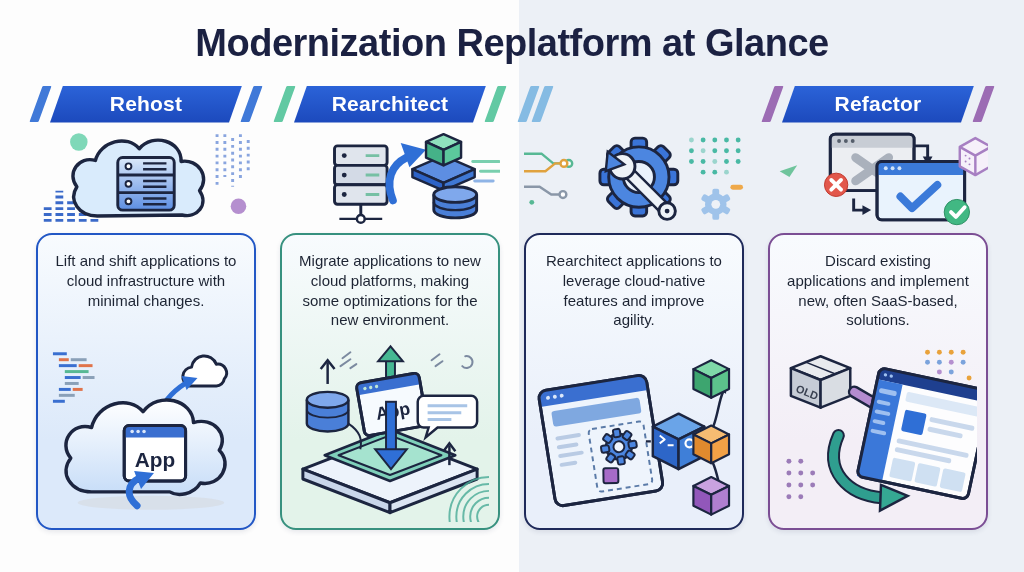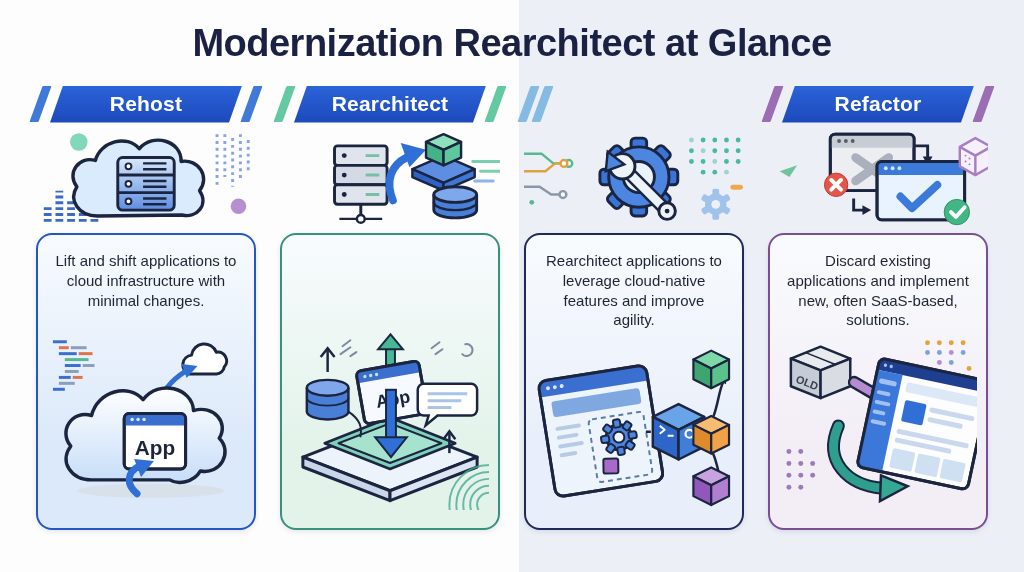--- a/index.html
+++ b/index.html
@@ -24,35 +24,35 @@
     background:linear-gradient(180deg,var(--banner-blue-light),var(--banner-blue));
     clip-path:polygon(13px 0,100% 0,calc(100% - 13px) 100%,0 100%);
   }
   .banner span{color:#fff;font-size:21px;font-weight:bold;letter-spacing:.2px;}
   .icon-zone{height:110px;position:relative;}
   .icon-zone svg{width:100%;height:100%;display:block;}
   .card{
     height:297px;box-sizing:border-box;
     border:2.5px solid var(--card-border);border-radius:16px;
     background:linear-gradient(180deg,#f8fbfe 0%,var(--card-bg) 70%);
-    display:flex;flex-direction:column;padding:16px 9px 18px 9px;
+    display:flex;flex-direction:column;padding:16px 9px 6px 9px;
     box-shadow:0 2px 5px rgba(30,40,80,.10);
   }
   .desc{
     margin:0 6px;font-size:15px;line-height:1.32;font-weight:500;
     color:#1d2433;text-align:center;
   }
   .illus{width:100%;height:185px;margin-top:auto;}
 </style>
 </head>
 <body>
 
 <div class="page">
 
-  <h1 class="title">Modernization Rearchitect at Glance</h1>
+  <h1 class="title">Modernization Replatform at Glance</h1>
 
   <div class="columns">
 
     <div class="col" style="--accent: #4079d8; --card-border: #2257c5; --card-bg: #dce9fa;">
       <div class="banner-row">
         <div class="slash"></div>
         <div class="banner">
           <span>Rehost</span>
         </div>
         <div class="slash"></div>
@@ -189,20 +189,21 @@
             <polygon points="168,24 186,16 186,32 168,40" fill="#5cc89c"></polygon>
           </g>
           <g stroke="#1c2540" stroke-width="3">
             <path d="M158 70 v16 a22 8 0 0 0 44 0 v-16" fill="#4a7fd8"></path>
             <path d="M158 78 a22 8 0 0 0 44 0" fill="none" stroke-width="2.5"></path>
             <ellipse cx="180" cy="70" rx="22" ry="8" fill="#7fa8ec"></ellipse>
           </g>
         </svg>
       </div>
       <div class="card">
+        <p class="desc">Migrate applications to new cloud platforms, making some optimizations for the new environment.</p>
         <svg class="illus" viewBox="0 0 200 172">
           <g stroke="#1c2540" stroke-width="3" stroke-linejoin="round">
             <polygon points="100,92 188,126 100,160 12,126" fill="#edf3fb"></polygon>
             <path d="M12 126 v10 l88 34 v-10 Z" fill="#c9d6ea"></path>
             <path d="M188 126 v10 l-88 34 v-10 Z" fill="#dbe4f2"></path>
             <polygon points="100,86 166,112 100,138 34,112" fill="#7fd0ba" stroke-width="2.5"></polygon>
             <polygon points="100,92 152,112 100,132 48,112" fill="#a5e3cf" stroke-width="2"></polygon>
           </g>
           <g stroke="#1c2540" stroke-width="2.5">
             <path d="M16 56 v24 a21 8 0 0 0 42 0 v-24" fill="#4a7fd8"></path>

